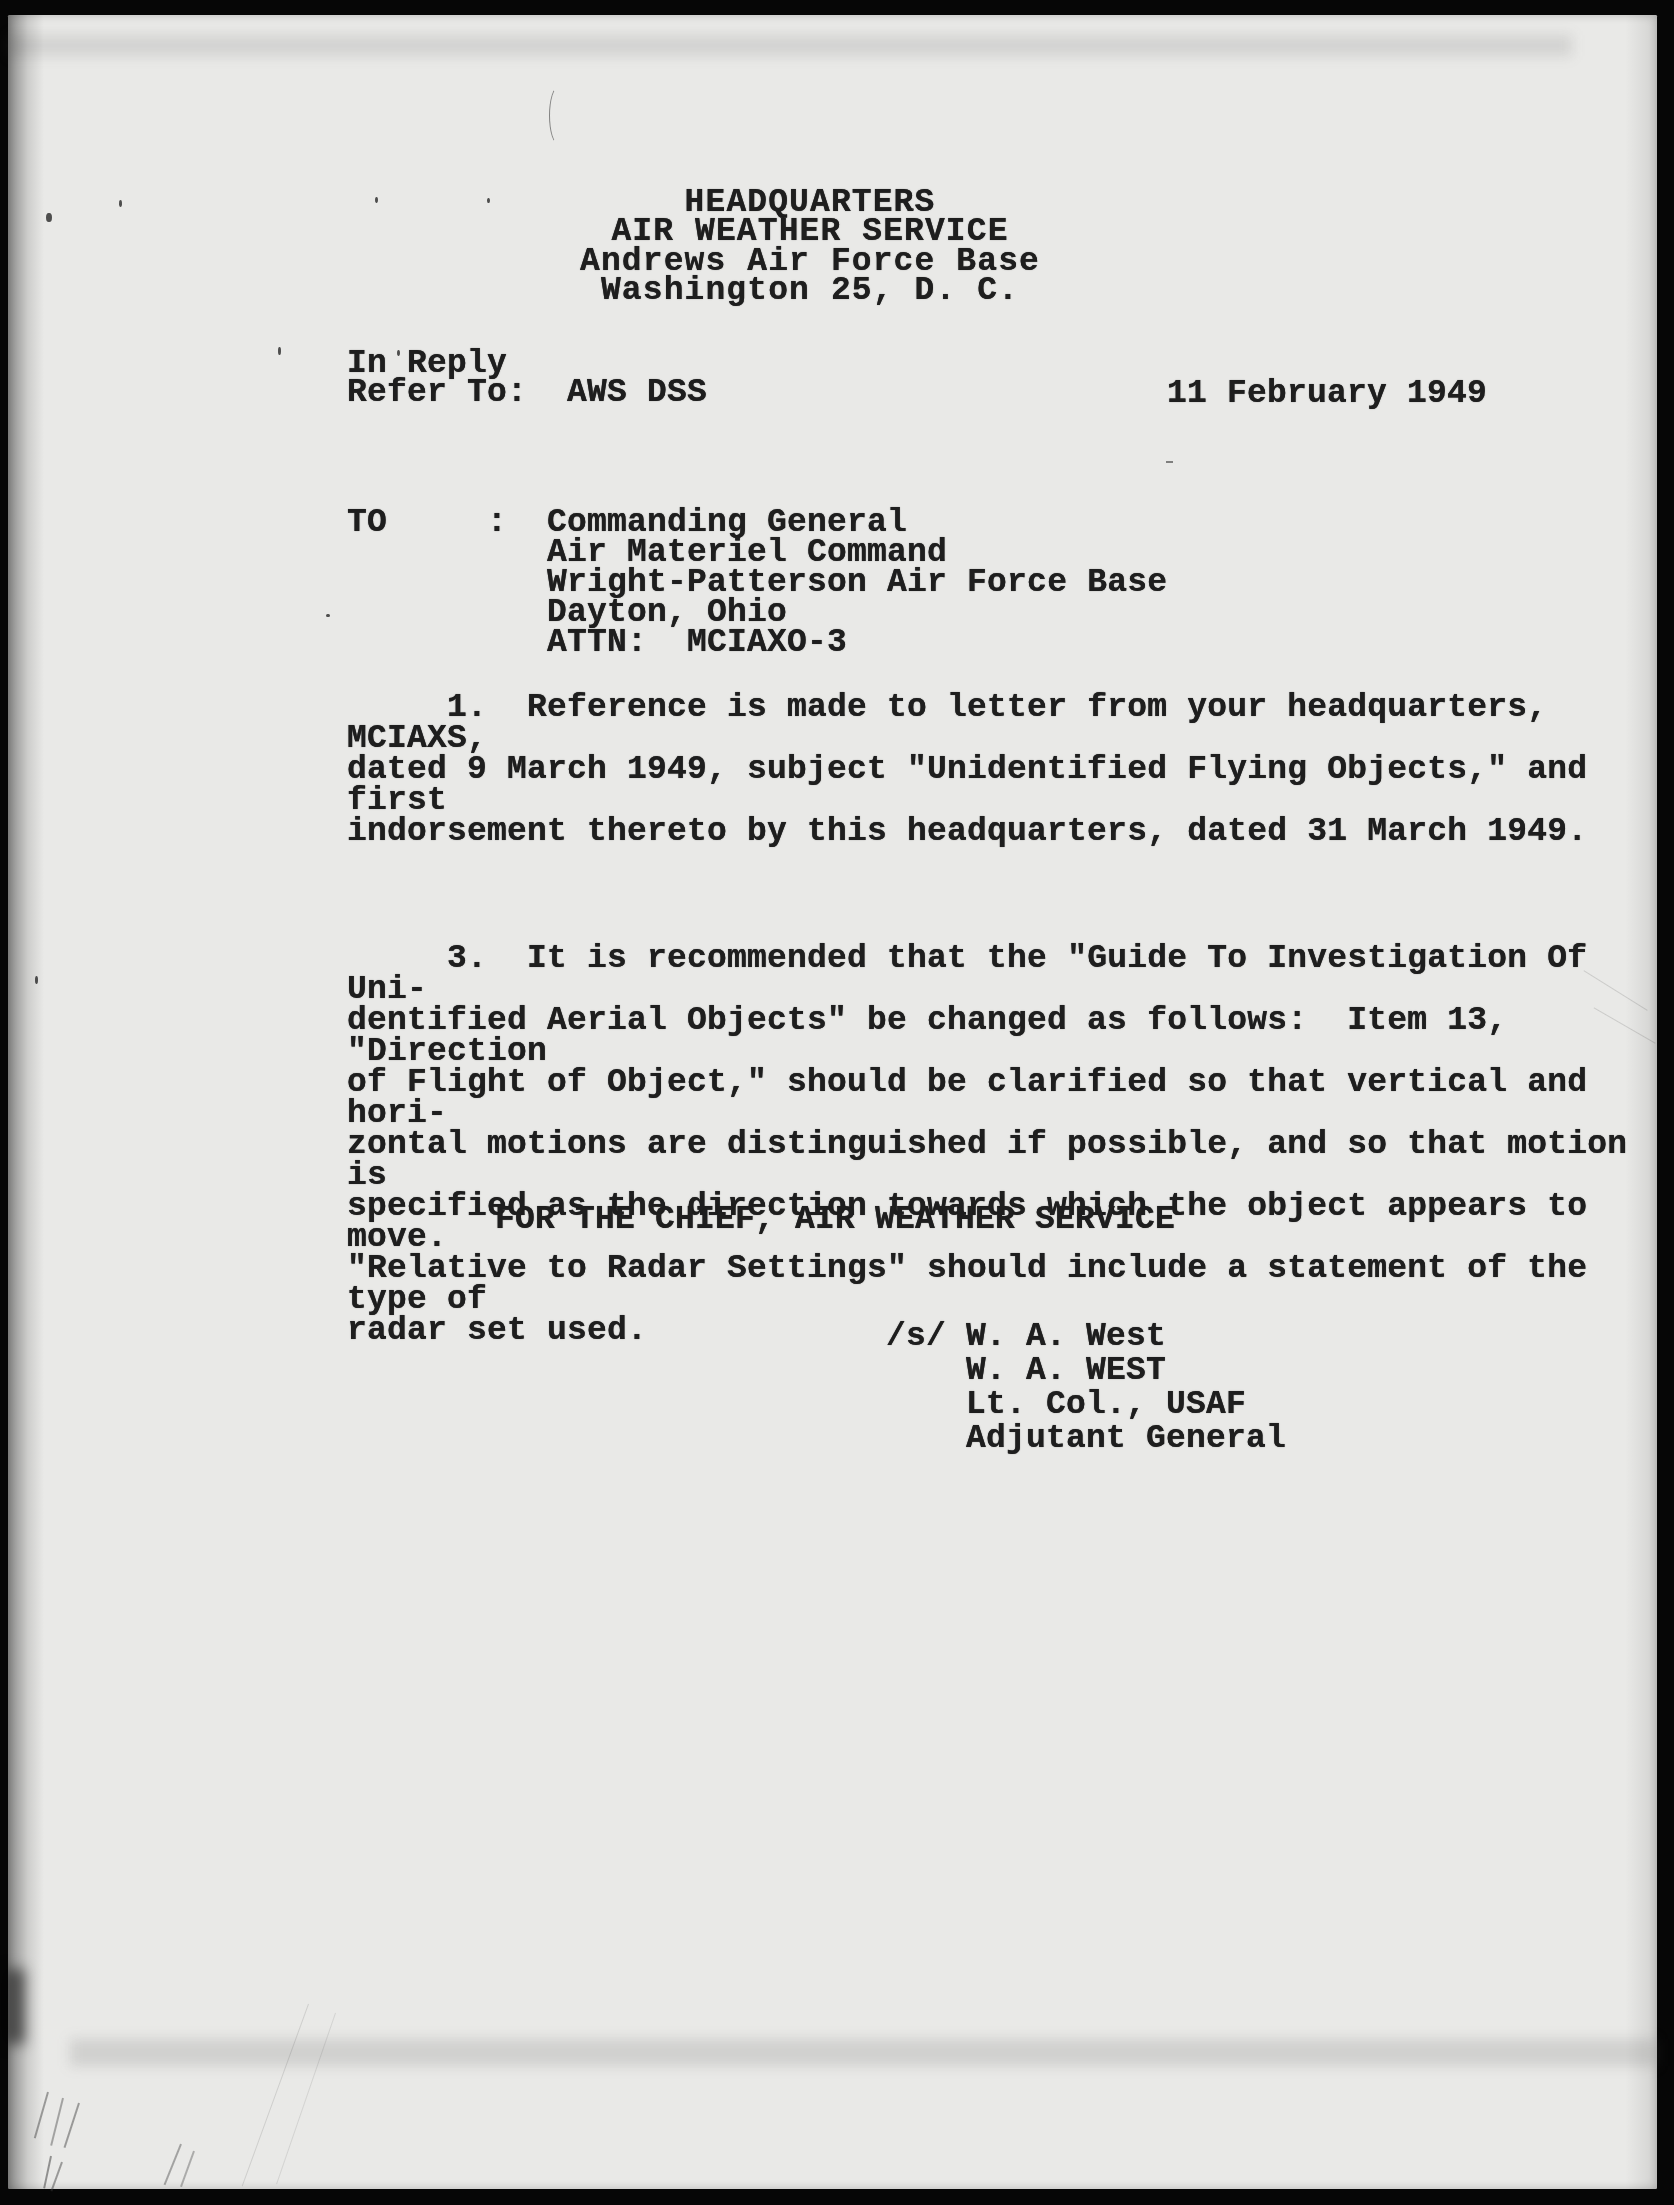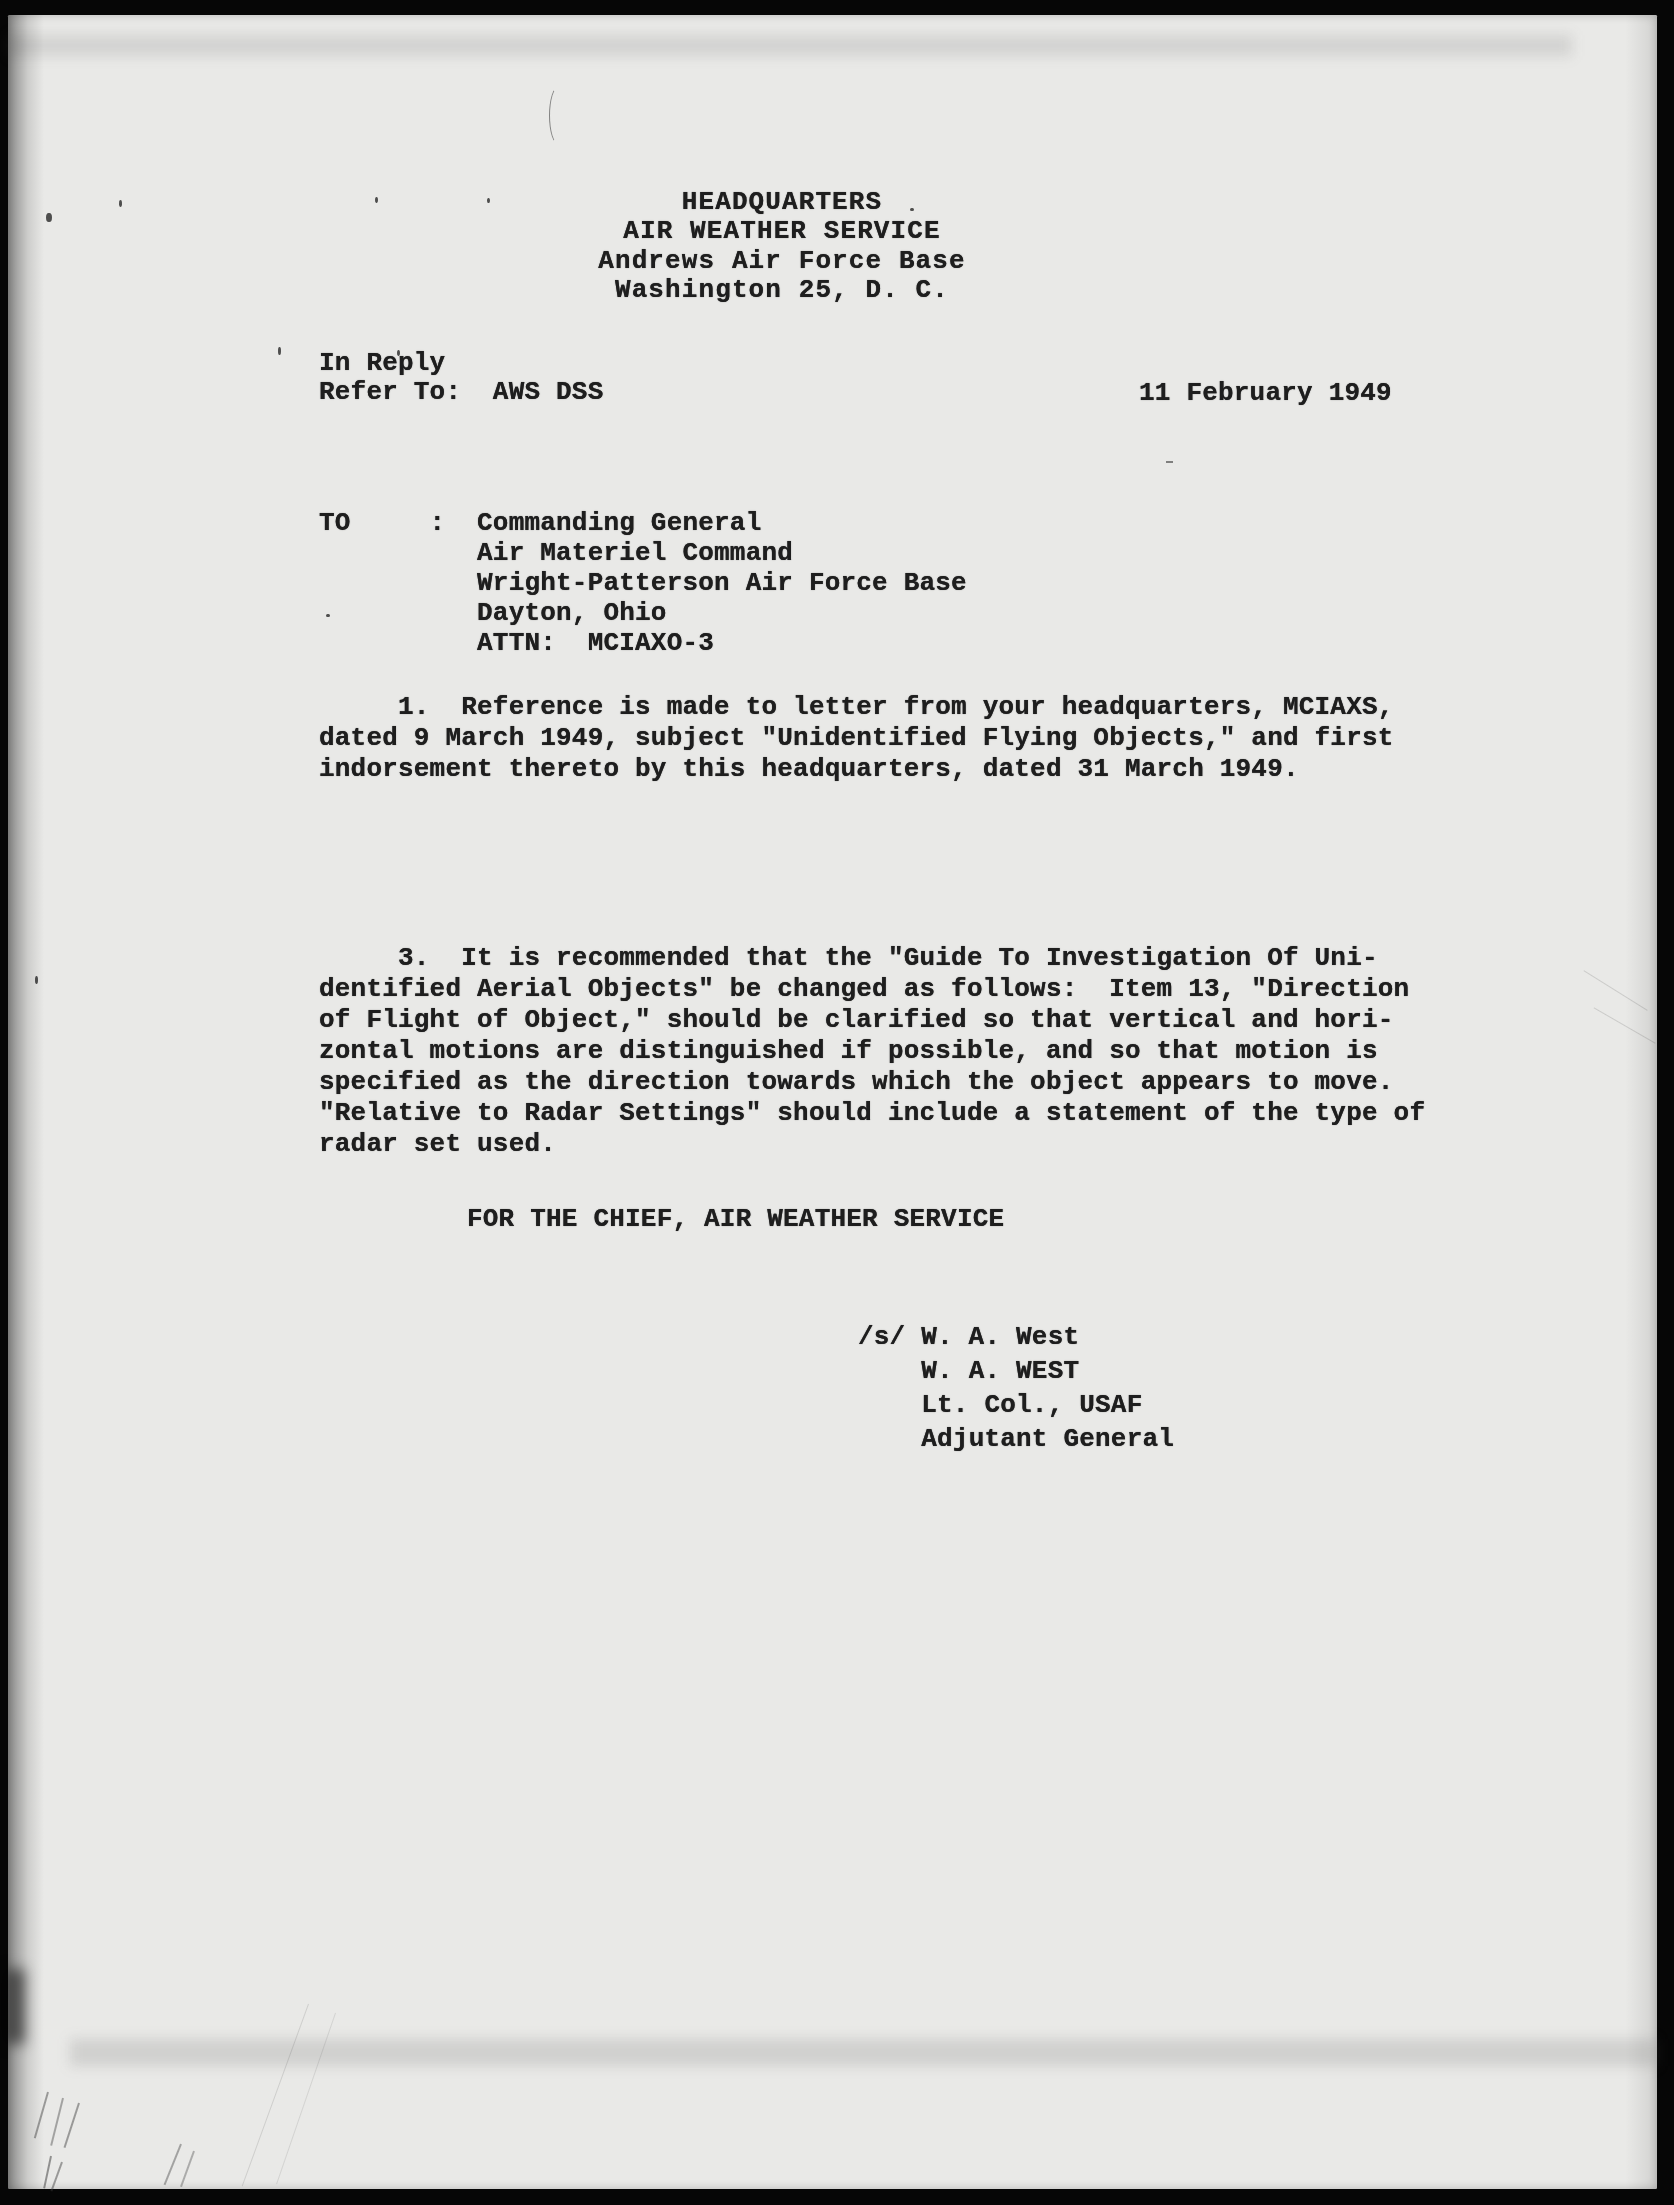--- a/index.html
+++ b/index.html
@@ -23,27 +23,28 @@
     width: 1649px;
     height: 2174px;
     background: #e9e9e7;
     box-shadow: inset 0 0 9.7px rgba(0,0,0,0.22);
     border-radius: 1.3px;
   }
   
   .txt {
     position: absolute;
     white-space: pre-wrap;
-    font-size: 26px;
+    font-size: 33px;
     line-height: 31px;
     font-weight: 700;
     color: #1e1e1e;
     letter-spacing: 0.2px;
     text-shadow: 0 0 1.3px rgba(30,30,30,0.45), 0 0 0.4px rgba(30,30,30,0.75);
     filter: blur(0.2px);
+    margin-left: 28px;
   }
   #letterhead { left: 311px; top: 173px;  width: 926px; text-align: center; letter-spacing: 1.1px; line-height: 29.6px; }
   #reply      { left: 311px; top: 334px;  line-height: 29px; }
   #date       { left: 1131px; top: 363px; }
   #subject    { left: 311px; top: 427px; }
   #to         { left: 311px; top: 493px; line-height: 30px; }
   #para1      { left: 311px; top: 677px; }
   #para2      { left: 311px; top: 801px; }
   #para3      { left: 311px; top: 928px; line-height: 31px; }
   #closing    { left: 459px; top: 1189px; }

